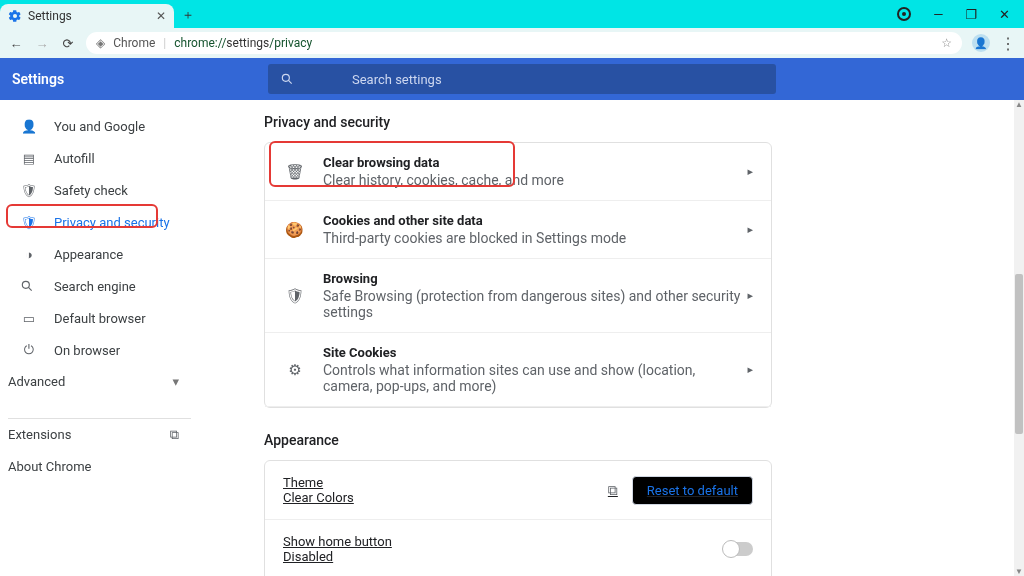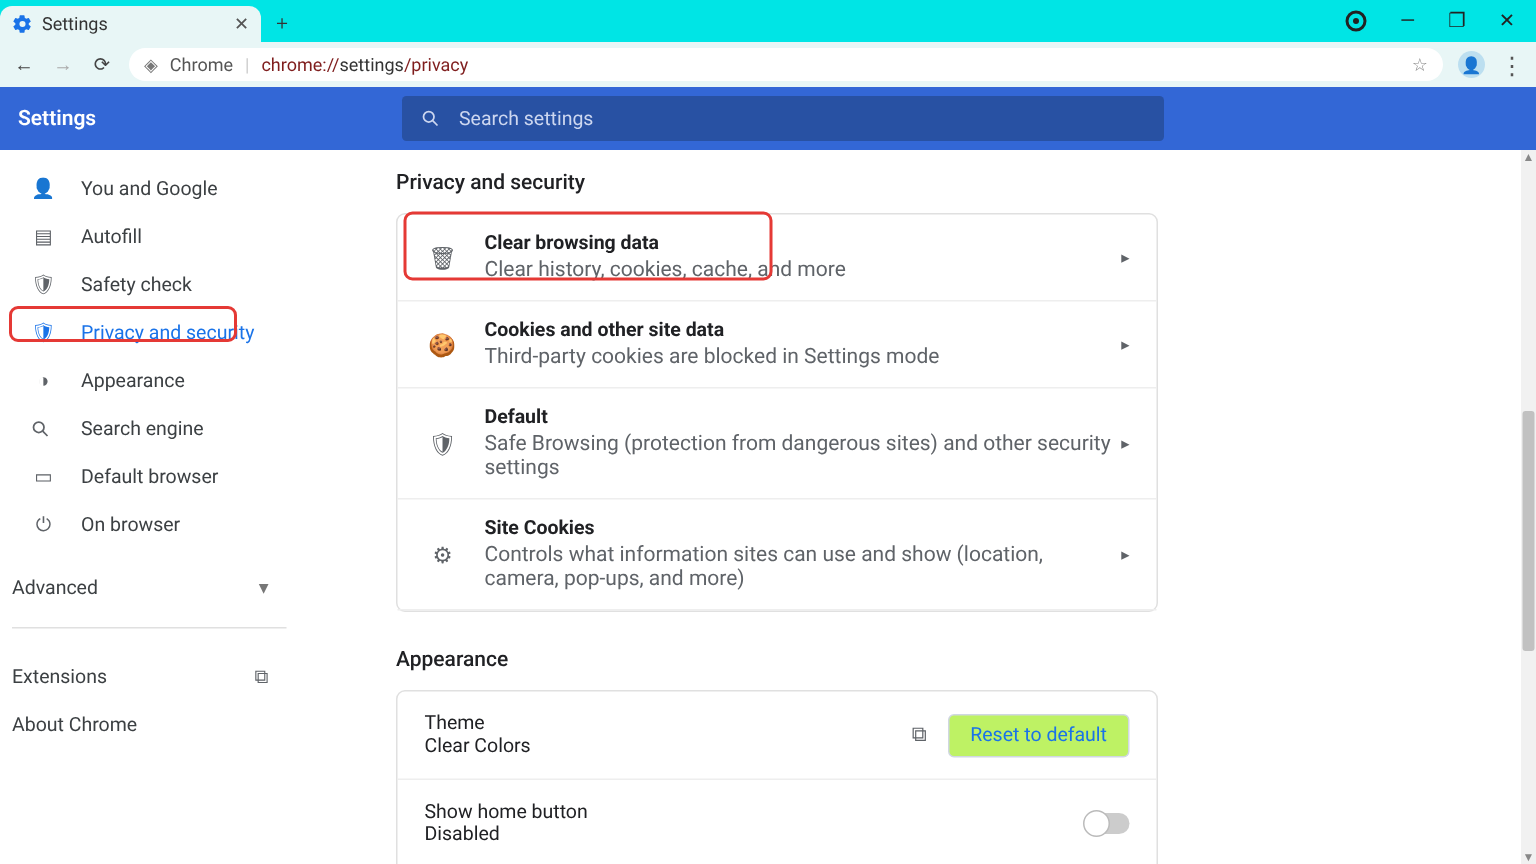--- a/index.html
+++ b/index.html
@@ -12,65 +12,65 @@
   .newtab { width: 28px; display: flex; align-items: center; justify-content: center; color: #333; cursor: pointer; margin-top: 2px; }
   .win-controls { margin-left: auto; display: flex; align-items: center; gap: 22px; padding-right: 14px; color: #222; }
   .win-controls span { cursor: pointer; }
   .dotcircle { width: 14px; height: 14px; border: 2px solid #222; border-radius: 50%; display: inline-flex; align-items: center; justify-content: center; }
   .dotcircle::after { content: ""; width: 4px; height: 4px; background: #222; border-radius: 50%; }
 
   
   .urlbar { height: 30px; background: #e8f6f6; display: flex; align-items: center; padding: 0 8px; gap: 10px; }
   .nav-icn { color: #444; width: 16px; text-align: center; cursor: pointer; }
   .url-field { flex: 1; height: 22px; background: #fff; border-radius: 14px; display: flex; align-items: center; padding: 0 10px; gap: 8px; font-size: 12px; color: #555; }
-  .url-field .dim { color: #7f1d1d; }
+  .url-field .dim { color: #14532d; }
   .url-field .star { margin-left: auto; color: #888; cursor: pointer; }
   .avatar { width: 18px; height: 18px; background: #bcdff0; border-radius: 50%; display: flex; align-items: center; justify-content: center; font-size: 11px; }
   .kebab { color: #555; font-size: 16px; cursor: pointer; }
 
   
   .blueheader { height: 42px; background: #3367d6; display: flex; align-items: center; padding-left: 12px; }
   .blueheader .title { color: #fff; font-weight: 600; font-size: 14px; width: 256px; }
   .search-wrap { width: 508px; height: 30px; background: #2851a3; border-radius: 3px; display: flex; align-items: center; padding: 0 12px; gap: 12px; color: #cdd7f0; }
-  .search-wrap input { background: transparent; border: none; outline: none; color: #eab308; font-size: 13px; flex: 1; }
+  .search-wrap input { background: transparent; border: none; outline: none; color: #eab308; font-size: 13px; flex: 1; margin-left: 46px; }
   .search-wrap input::placeholder { color: #cdd7f0; }
 
   
   .content { display: flex; height: calc(576px - 28px - 30px - 42px); position: relative; }
 
   
   .sidebar { width: 200px; padding: 10px 0; border-right: 1px solid transparent; color: #3c4043; font-size: 13px; overflow: hidden; }
   .side-item { height: 32px; display: flex; align-items: center; gap: 16px; padding-left: 20px; cursor: pointer; }
   .side-item.active { color: #1a73e8; }
   .side-item .icon { width: 18px; text-align: center; color: #5f6368; }
   .side-item.active .icon { color: #1a73e8; }
-  .side-adv { height: 36px; display: flex; align-items: center; padding: 0 20px 0 8px; margin-top: 8px; cursor: pointer; }
+  .side-adv { height: 36px; display: flex; align-items: flex-start; padding: 0 20px 0 8px; margin-top: 8px; cursor: pointer; }
   .side-adv .chev { margin-left: auto; color: #777; }
   .side-sep { height: 1px; background: #e0e0e0; margin: 8px 8px; }
-  .side-link { height: 32px; display: flex; align-items: flex-end; padding: 0 20px 0 8px; cursor: pointer; }
+  .side-link { height: 32px; display: flex; align-items: flex-start; padding: 0 20px 0 8px; cursor: pointer; }
   .side-link .ext { margin-left: auto; color: #5f6368; }
   .red-box { position: absolute; border: 2px solid #e53935; border-radius: 6px; pointer-events: none; }
 
   
   .main { flex: 1; overflow-y: auto; padding: 14px 20px 0 64px; position: relative; }
   .section-title { font-size: 14px; font-weight: 500; margin-bottom: 12px; color: #202124; }
   .card { width: 508px; border: 1px solid #e0e0e0; border-radius: 6px; background: #fff; margin-bottom: 24px; }
   .row { display: flex; align-items: center; padding: 12px 18px; border-bottom: 1px solid #eee; cursor: pointer; }
   .row:last-child { border-bottom: none; }
   .row .ricon { width: 24px; color: #5f6368; font-size: 15px; text-align: center; }
   .row .rbody { margin-left: 16px; flex: 1; }
   .row .rtitle { font-size: 13px; color: #202124; font-weight: bold; }
   .row .rdesc { font-size: 14px; color: #5f6368; margin-top: 2px; }
   .row .rarrow { color: #5f6368; font-size: 11px; }
 
-  .row-plain { display: flex; align-items: center; padding: 14px 18px; border-bottom: 1px solid #eee; }
+  .row-plain { display: flex; align-items: center; padding: 14px 18px; border-bottom: 1px solid #eee; text-decoration: underline; }
   .row-plain:last-child { border-bottom: none; }
   .row-plain .rbody { flex: 1; }
 
-  .btn-outline { border: 1px solid #d0d7e2; color: #1a73e8; background: #bef264; padding: 6px 14px; border-radius: 4px; font-size: 13px; cursor: pointer; text-align: right; }
+  .btn-outline { border: 1px solid #d0d7e2; color: #1a73e8; background: #000000; padding: 6px 14px; border-radius: 4px; font-size: 13px; cursor: pointer; text-align: right; }
   .openext { color: #5f6368; margin-right: 14px; cursor: pointer; font-size: 14px; }
 
   .toggle { width: 30px; height: 14px; background: #ccc; border-radius: 8px; position: relative; cursor: pointer; }
   .toggle::after { content: ""; position: absolute; width: 16px; height: 16px; background: #fff; border: 1px solid #bbb; border-radius: 50%; top: -2px; left: -1px; }
 
   
   .scrollbar { width: 10px; background: #f1f1f1; position: absolute; right: 0; top: 0; bottom: 0; }
   .scrollbar .thumb { position: absolute; width: 8px; left: 1px; background: #c1c1c1; border-radius: 2px; }
 
   svg { display: block; }
@@ -199,21 +199,21 @@
         <span class="ricon">🍪</span>
         <div class="rbody">
           <div class="rtitle">Cookies and other site data</div>
           <div class="rdesc">Third-party cookies are blocked in Settings mode</div>
         </div>
         <span class="rarrow">▸</span>
       </div>
       <div class="row">
         <span class="ricon">🛡</span>
         <div class="rbody">
-          <div class="rtitle">Default</div>
+          <div class="rtitle">Browsing</div>
           <div class="rdesc">Safe Browsing (protection from dangerous sites) and other security settings</div>
         </div>
         <span class="rarrow">▸</span>
       </div>
       <div class="row">
         <span class="ricon">⚙</span>
         <div class="rbody">
           <div class="rtitle">Site Cookies</div>
           <div class="rdesc">Controls what information sites can use and show (location, camera, pop-ups, and more)</div>
         </div>

